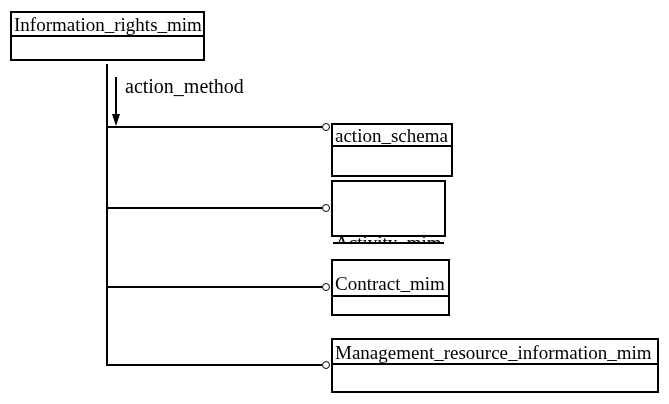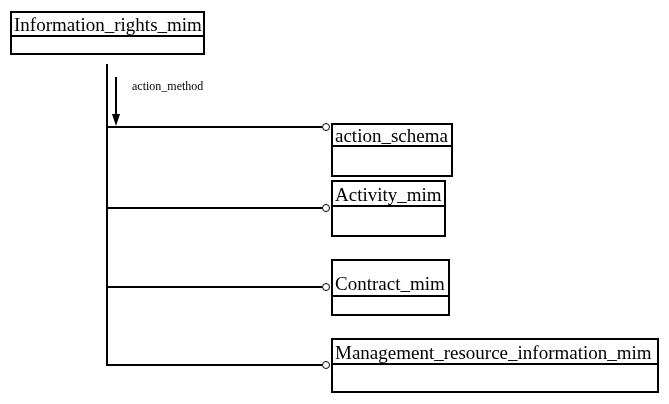--- a/index.html
+++ b/index.html
@@ -53,34 +53,34 @@
     position: absolute;
     width: 0;
     height: 0;
     border-left: 4px solid transparent;
     border-right: 4px solid transparent;
     border-top: 12px solid #000000;
     z-index: 2;
   }
   .rel-labels {
     position: absolute;
-    left: 132px;
+    left: 125px;
     top: 77px;
-    font-size: 12px;
+    font-size: 20px;
     line-height: 19.5px;
     white-space: nowrap;
     z-index: 2;
   }
 </style>
 </head>
 <body>
 
 <div class="canvas">
 
-  <div class="schema-box" style="left:10px; top:11px; width:195px; height:44px;">
+  <div class="schema-box" style="left:10px; top:11px; width:195px; height:50px;">
     <div class="title" style="height:24px; line-height:24px;">Information_rights_mim</div>
     <div class="body"></div>
   </div>
 
   <div class="line" style="left:106px; top:64px; width:2px; height:302px;"></div>
 
   <div class="line" style="left:115px; top:77px; width:2px; height:38px;"></div>
   <div class="arrowhead" style="left:112px; top:114px;"></div>
   <div class="rel-labels">
     <div>action_method</div>
@@ -95,21 +95,21 @@
   <div class="circle" style="left:322px; top:204px;"></div>
   <div class="circle" style="left:322px; top:283px;"></div>
   <div class="circle" style="left:322px; top:361px;"></div>
 
   <div class="schema-box" style="left:331px; top:103px; width:122px; height:54px;margin-top:20px;">
     <div class="title" style="height:22px; line-height:22px;">action_schema</div>
     <div class="body"></div>
   </div>
 
   <div class="schema-box" style="left:331px; top:180px; width:115px; height:57px;">
-    <div class="title" style="height:25px; line-height:25px;">Activity_mim</div>
+    <div class="title" style="height:14px; line-height:25px;margin-top:48px;">Activity_mim</div>
     <div class="body"></div>
   </div>
 
   <div class="schema-box" style="left:331px; top:259px; width:119px; height:57px;">
     <div class="title" style="height:26px; line-height:26px;margin-top:10px;">Contract_mim</div>
     <div class="body"></div>
   </div>
 
   <div class="schema-box" style="left:331px; top:338px; width:328px; height:55px;">
     <div class="title" style="height:25px; line-height:25px;">Management_resource_information_mim</div>

